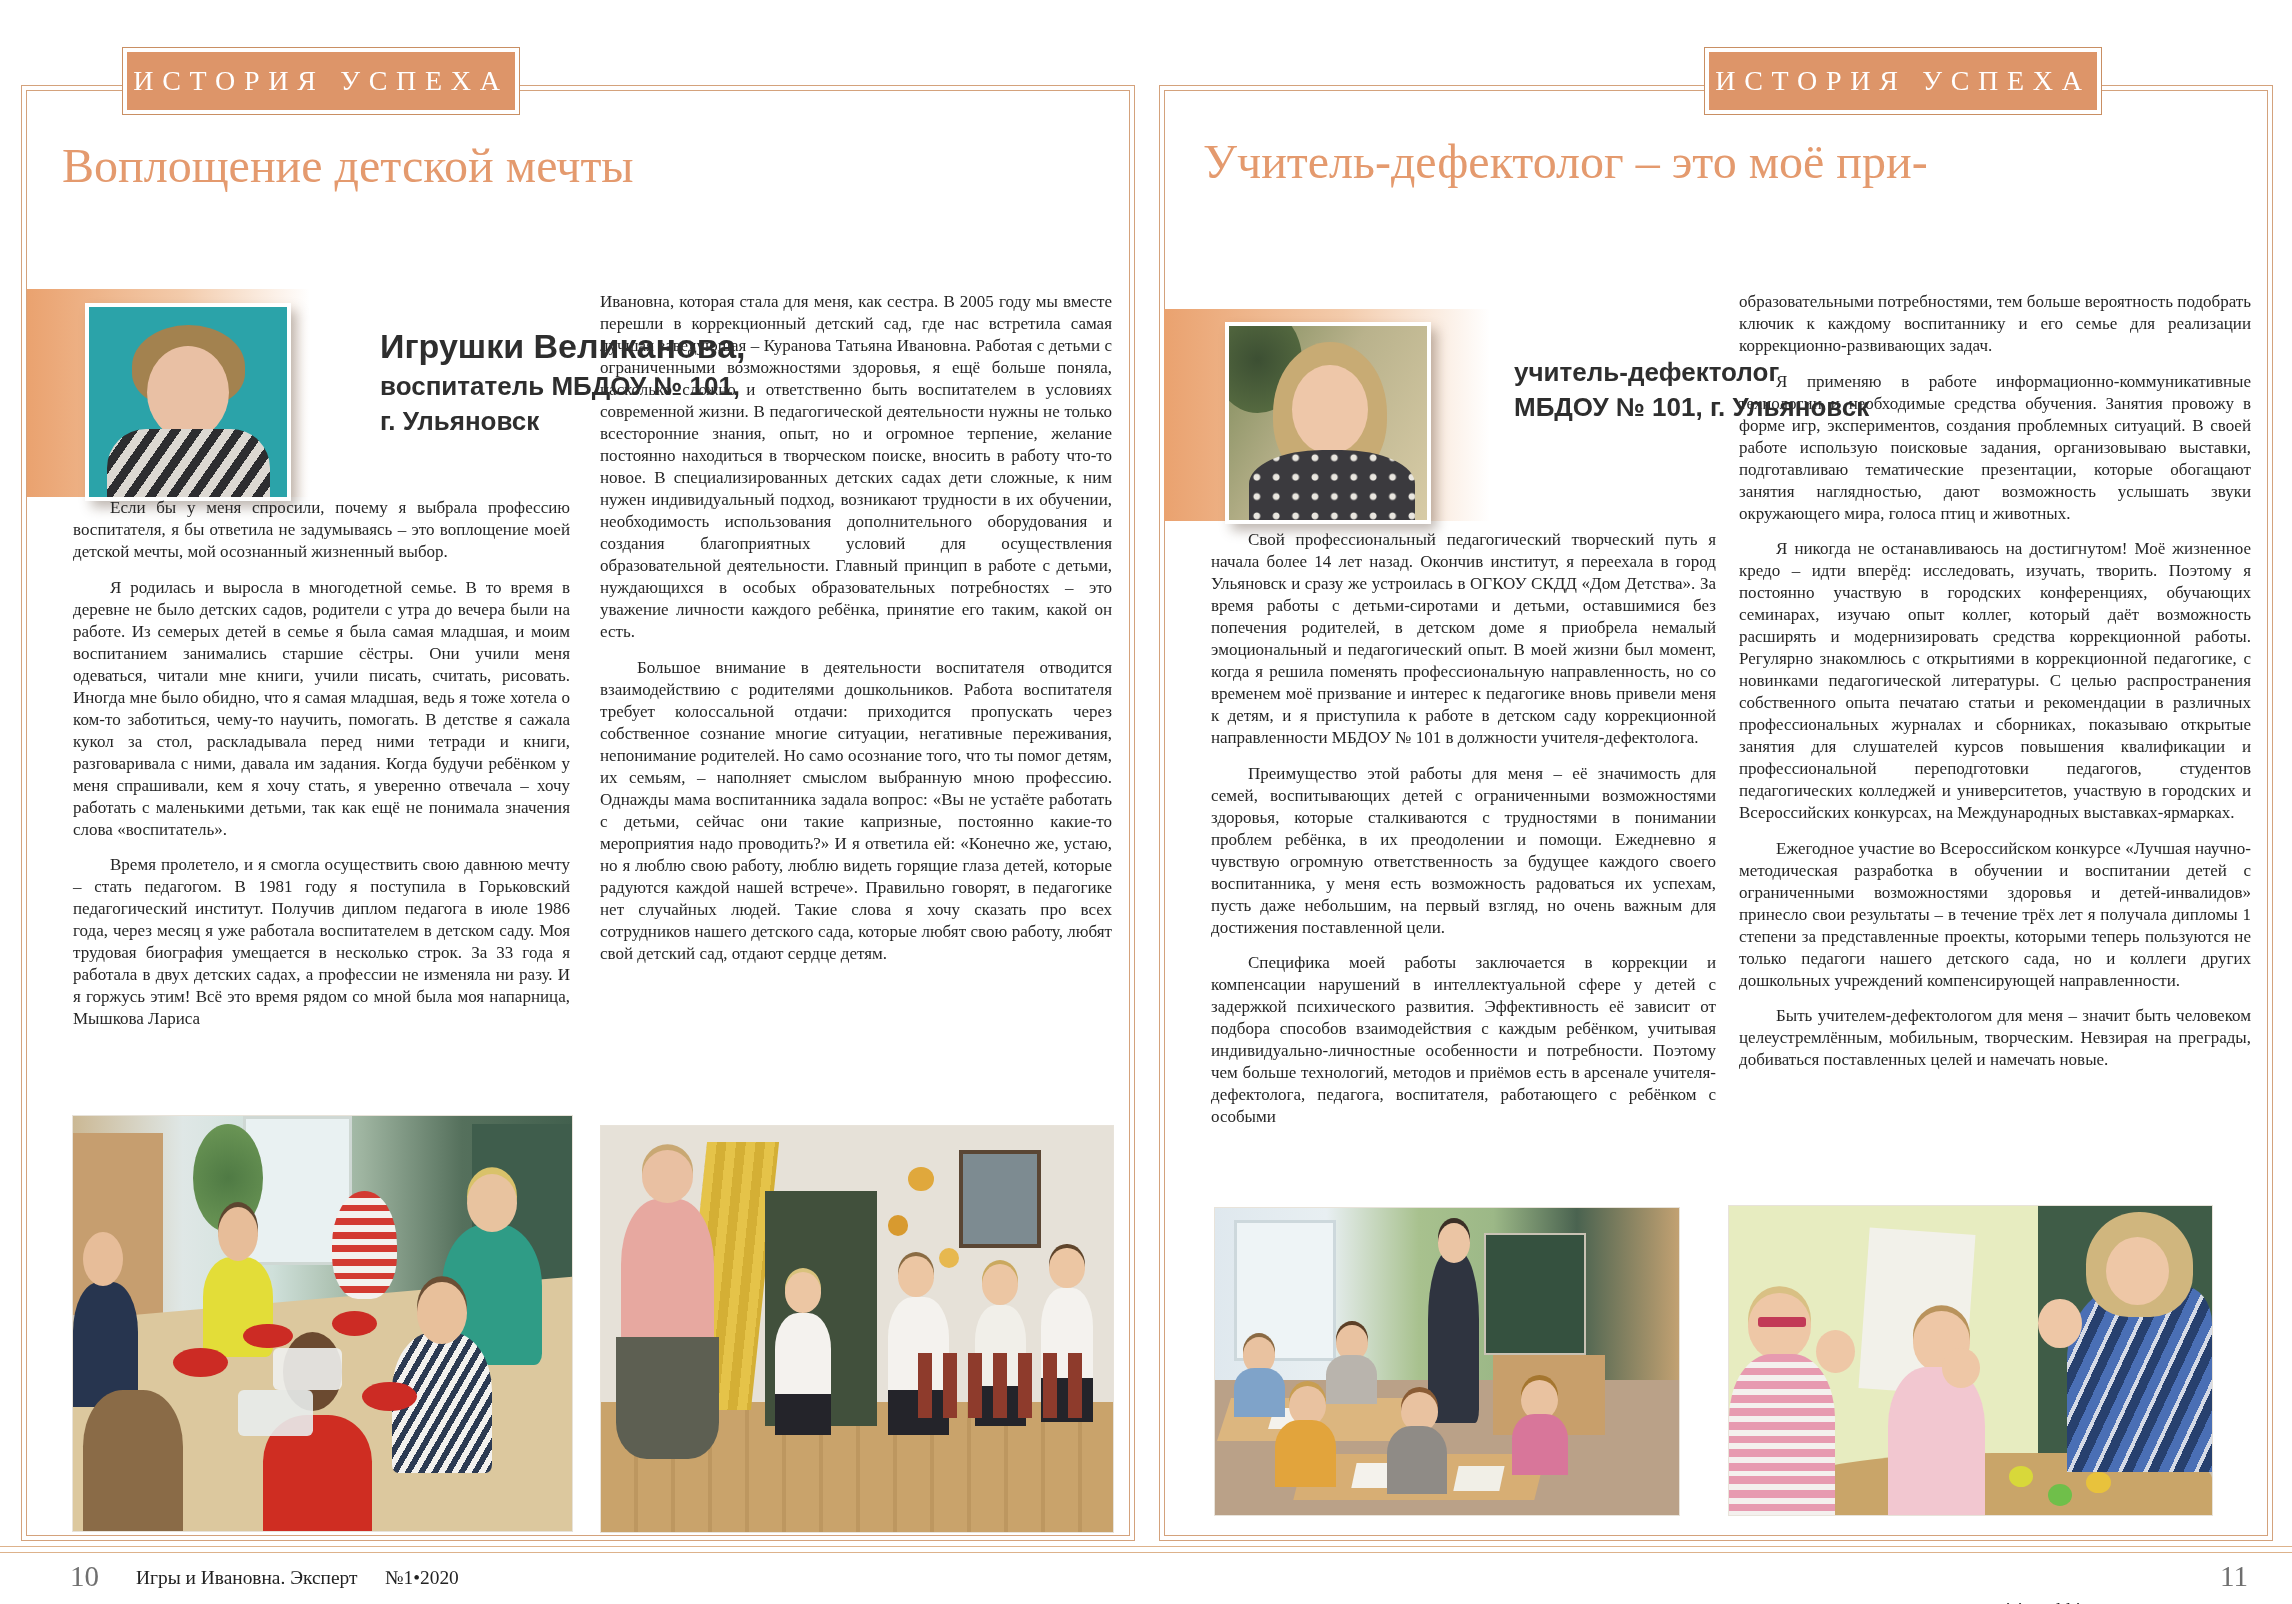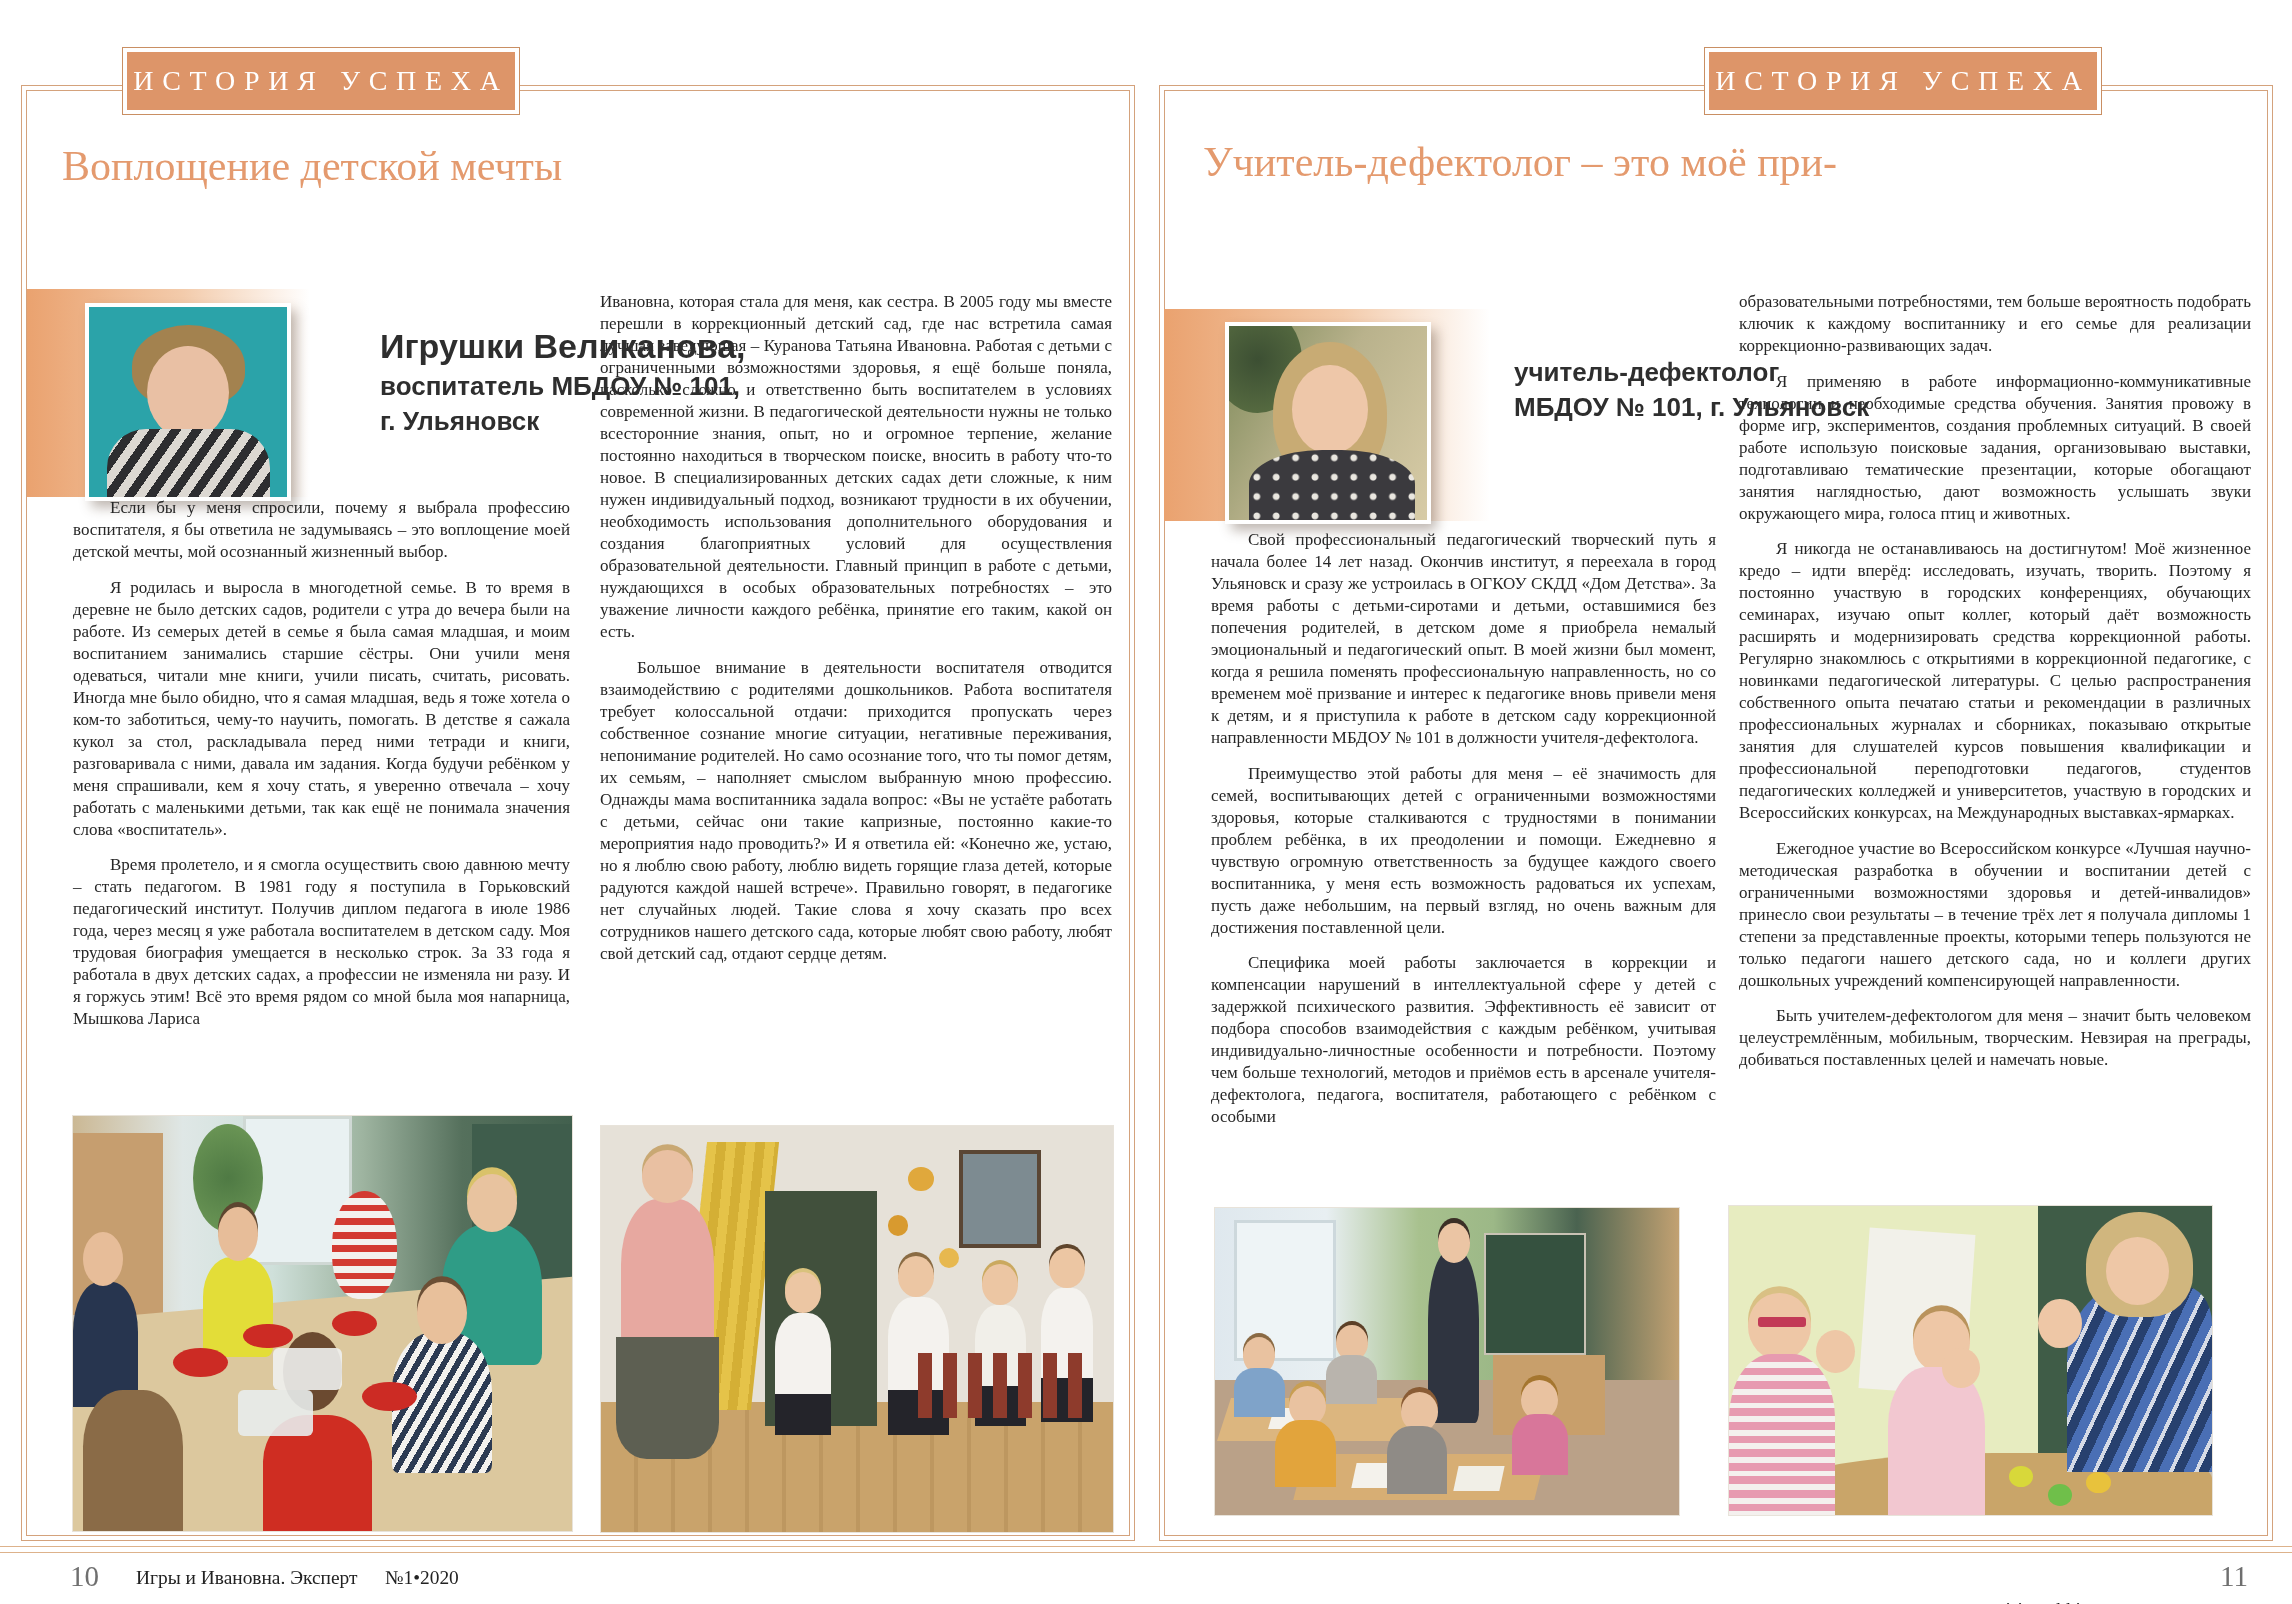--- a/index.html
+++ b/index.html
@@ -5,21 +5,21 @@
   html,body{margin:0;padding:0;}
   body{
     width:2292px;height:1604px;position:relative;background:#ffffff;
     font-family:"Liberation Serif", serif;color:#282828;overflow:hidden;
   }
   .page{position:absolute;border:1px solid #d4a27c;background:#fff;}
   .page::before{content:"";position:absolute;inset:3.9px;border:1px solid #d4a27c;pointer-events:none;}
   .tag-box{position:absolute;background:#fff;border:1px solid #c98f63;padding:3.9px;z-index:6;}
   .tag-inner{background:#dd9569;color:#ffffff;width:100%;height:100%;display:flex;align-items:center;justify-content:center;
     font-size:28px;letter-spacing:8.7px;font-family:Liberation Serif, serif;}
-  .title{position:absolute;color:#e49a6e;font-size:42px;line-height:64px;z-index:3;font-family:"Liberation Serif",serif;}
+  .title{position:absolute;color:#e49a6e;font-size:48px;line-height:64px;z-index:3;font-family:"Liberation Serif",serif;}
   .person-bar{position:absolute;background:linear-gradient(90deg,#eaa26f 0%,#f3cbab 55%,rgba(255,255,255,0) 100%);z-index:1;}
   .portrait{position:absolute;border:4.9px solid #fff;box-shadow:5.8px 6.8px 11.6px rgba(70,45,30,.35);overflow:hidden;z-index:2;}
   .person-name{font-family:"Liberation Sans",sans-serif;font-weight:bold;color:#2e2e2e;font-size:34px;line-height:45px;}
   .person-role{font-family:"Liberation Sans",sans-serif;font-weight:bold;color:#2e2e2e;font-size:26px;line-height:35px;}
   .person-block{position:absolute;z-index:3;}
   .col{position:absolute;text-align:justify;font-size:17px;line-height:22px;color:#262626;z-index:2;}
   .col p{margin:0 0 13.6px 0;text-indent:37px;}
   .col p.cont{text-indent:0;}
   .photo{position:absolute;overflow:hidden;background:#cabfae;box-shadow:0 0 0 1px #e8e3da;z-index:2;}
   .ph{position:absolute;}

